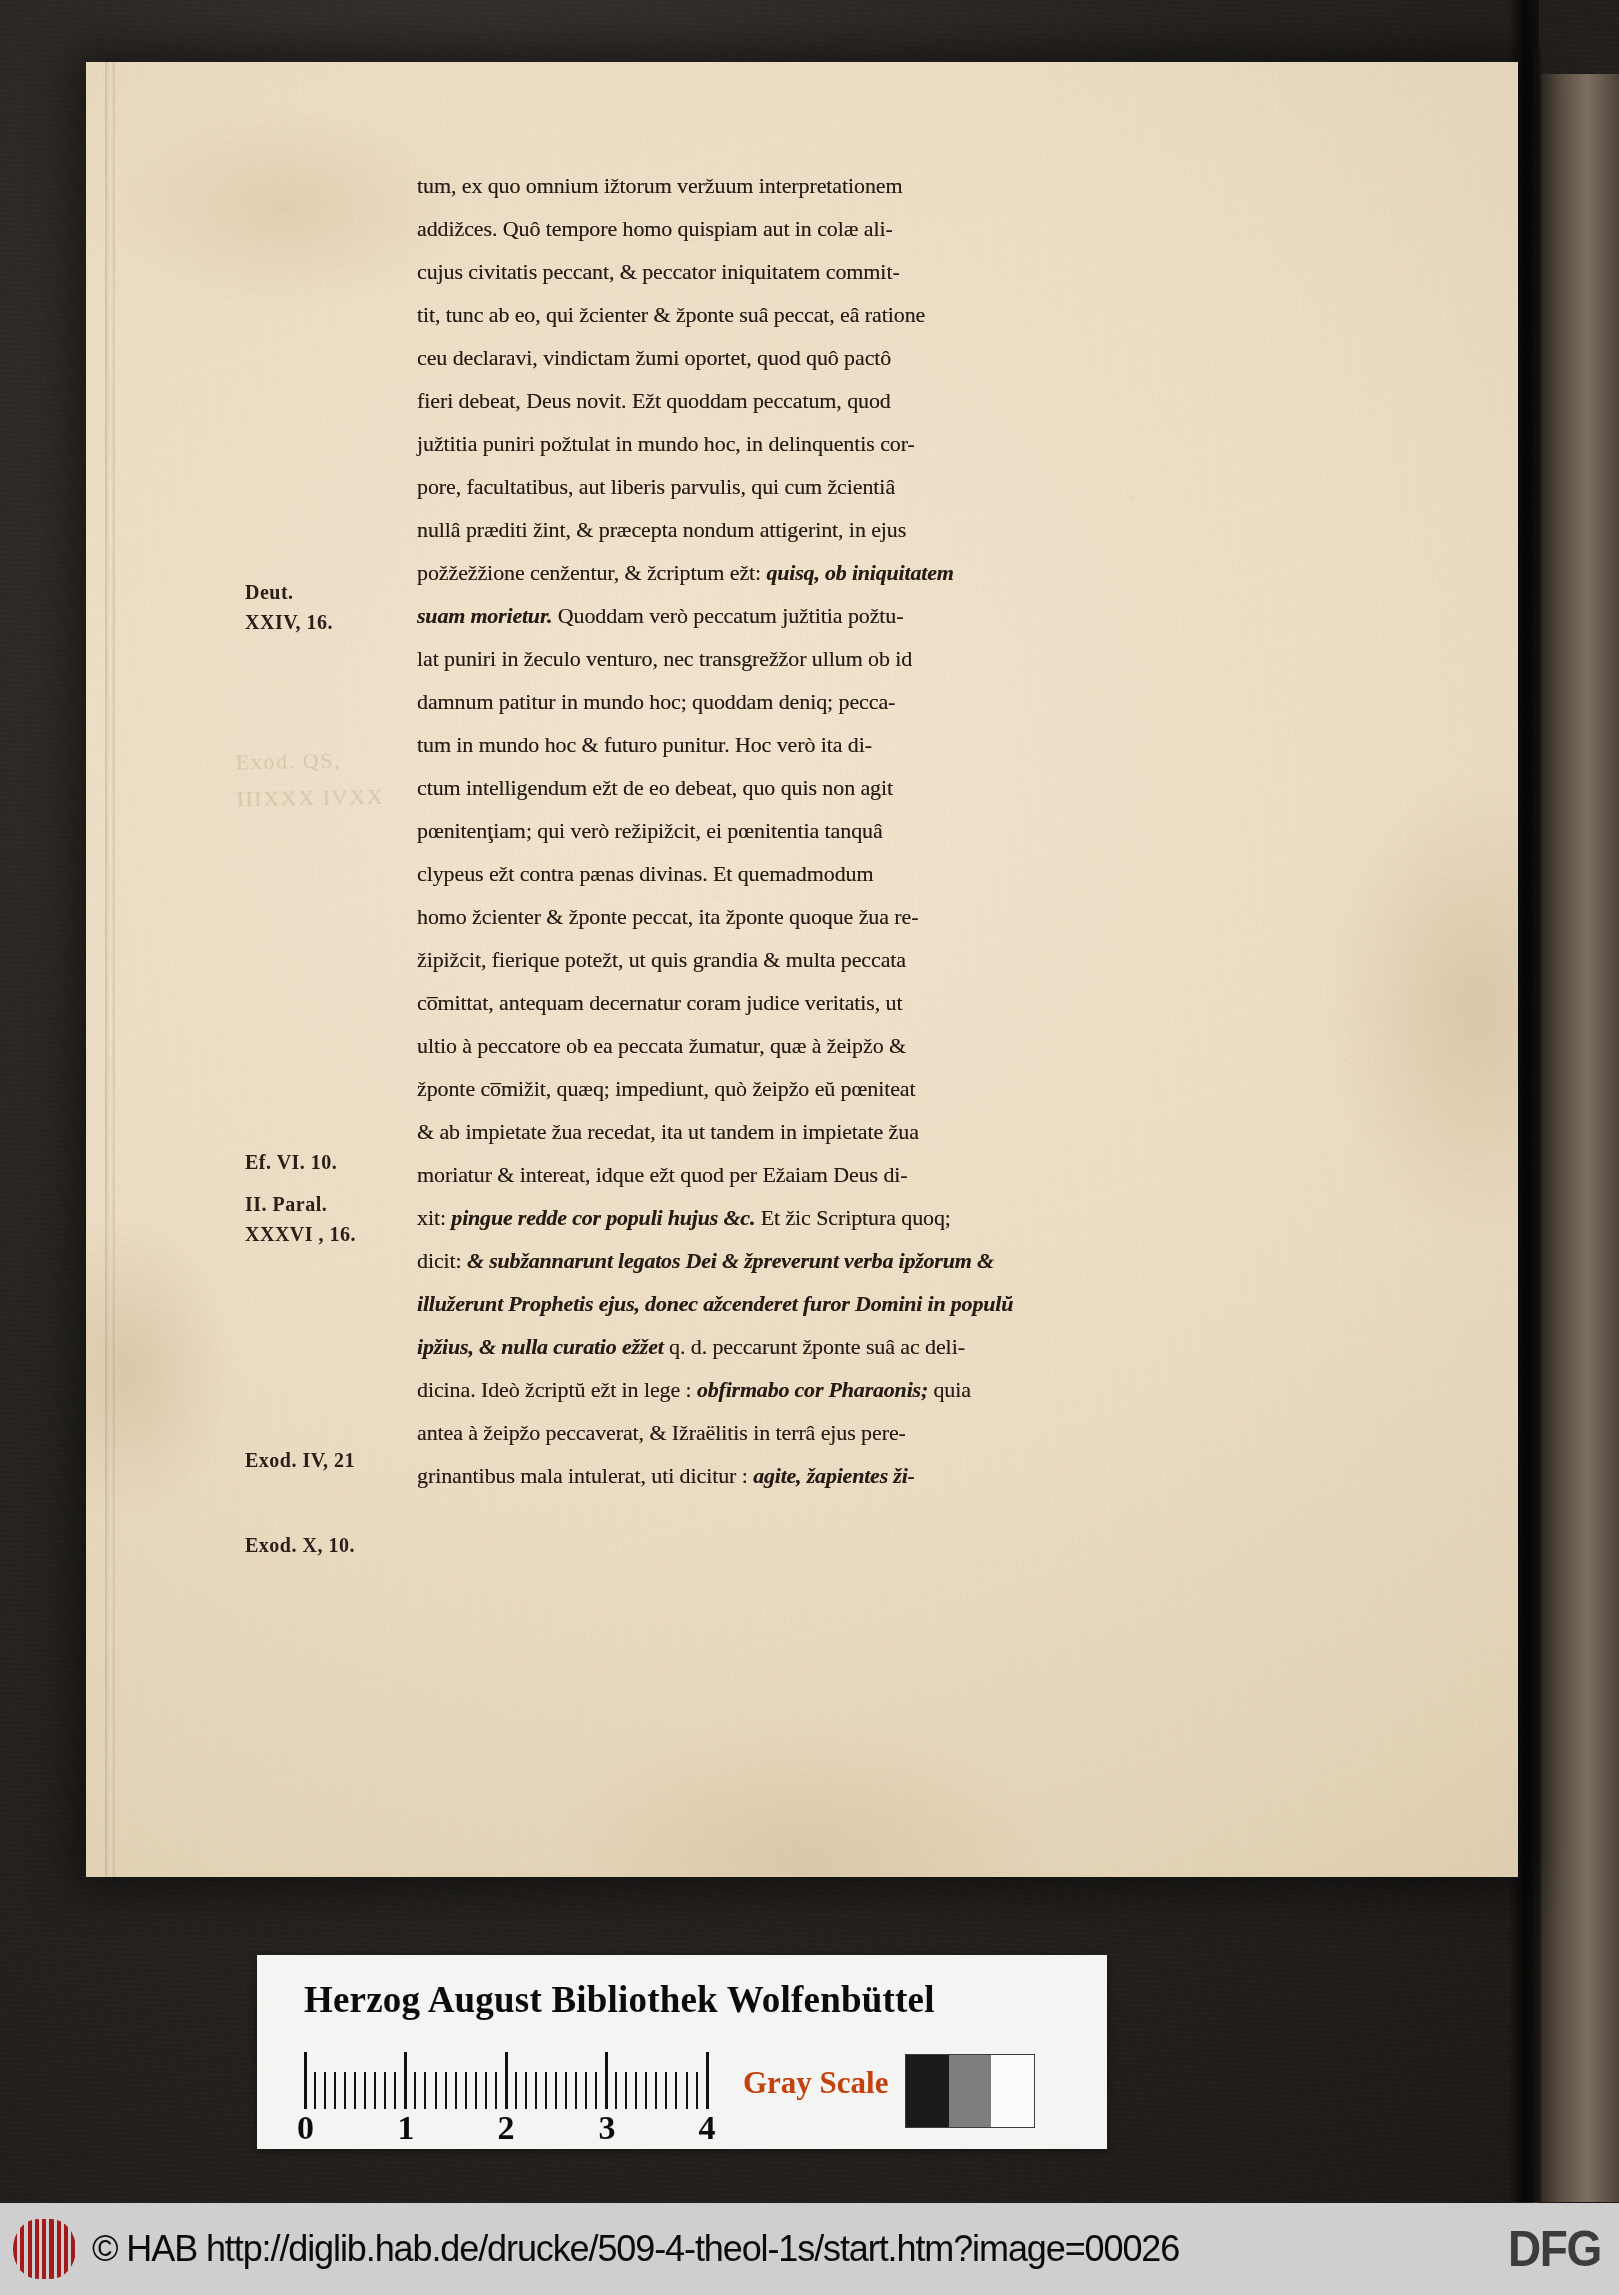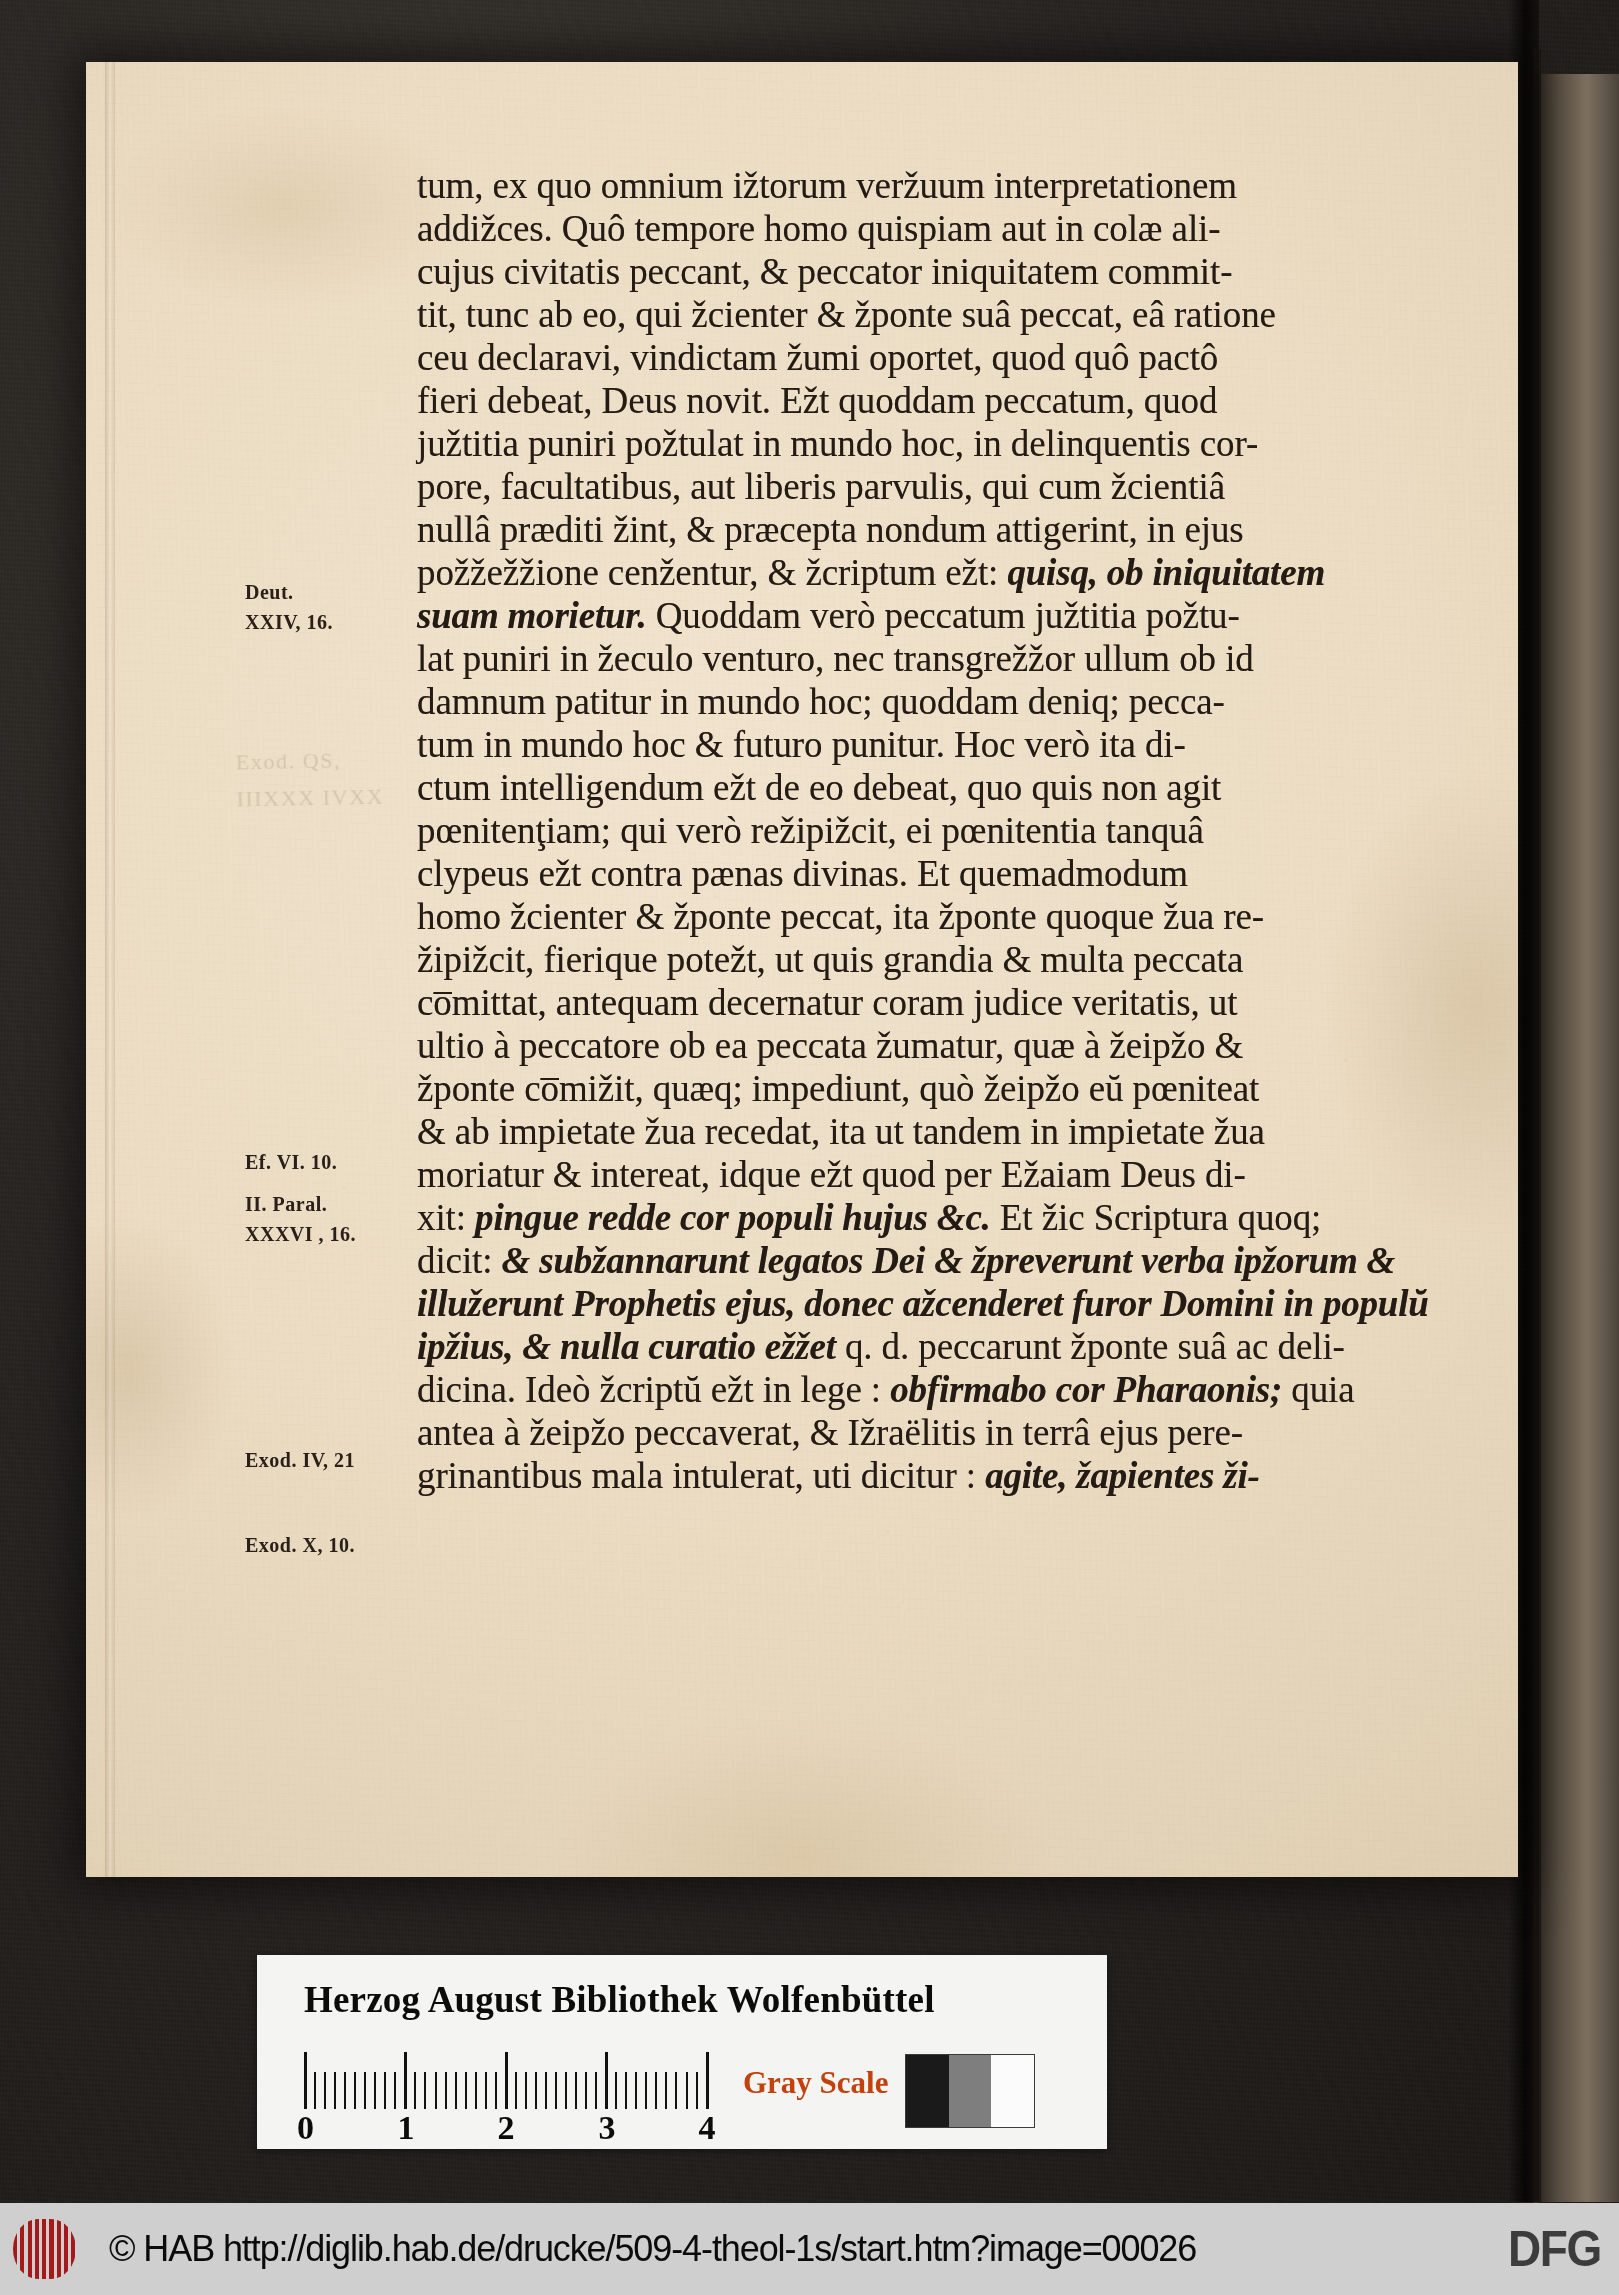--- a/index.html
+++ b/index.html
@@ -108,21 +108,21 @@
     filter: blur(0.2px);
   }
 
   
   #body-col {
     position: absolute;
     left: 172px; top: 0; width: 1027px;
   }
   .ln {
     font-family: "Liberation Serif", serif;
-    font-size: 37px;
+    font-size: 22px;
     line-height: 43px;
     color: #241b14;
     white-space: nowrap;
     letter-spacing: -0.1px;
     filter: blur(0.2px);
     text-shadow: 0 0 0.5px rgba(36,27,20,.5);
   }
   .ln i, .it {
     font-style: italic;
     font-weight: 700;
@@ -178,21 +178,21 @@
   }
   #hab-mark {
     width: 63px; height: 60px; margin-left: 13px; flex: 0 0 auto;
     background: repeating-linear-gradient(
         to right,
         #a41a1a 0 4px,
         #cfcfcf 4px 7.3px);
     border-radius: 40% / 50%;
   }
   #footer-text {
-    flex: 1 1 auto; margin-left: 33px;
+    flex: 1 1 auto; margin-left: 16px;
     font-family: "Liberation Sans", sans-serif;
     font-size: 36px; color: #0b0b0b;
     letter-spacing: -1.1px;
     white-space: nowrap;
   }
   #dfg-logo {
     flex: 0 0 auto; margin-right: 14.6px;
     font-family: "Liberation Sans", sans-serif;
     font-weight: 700; font-size: 50px; color: #3c3c3c;
     letter-spacing: -1.6px;

